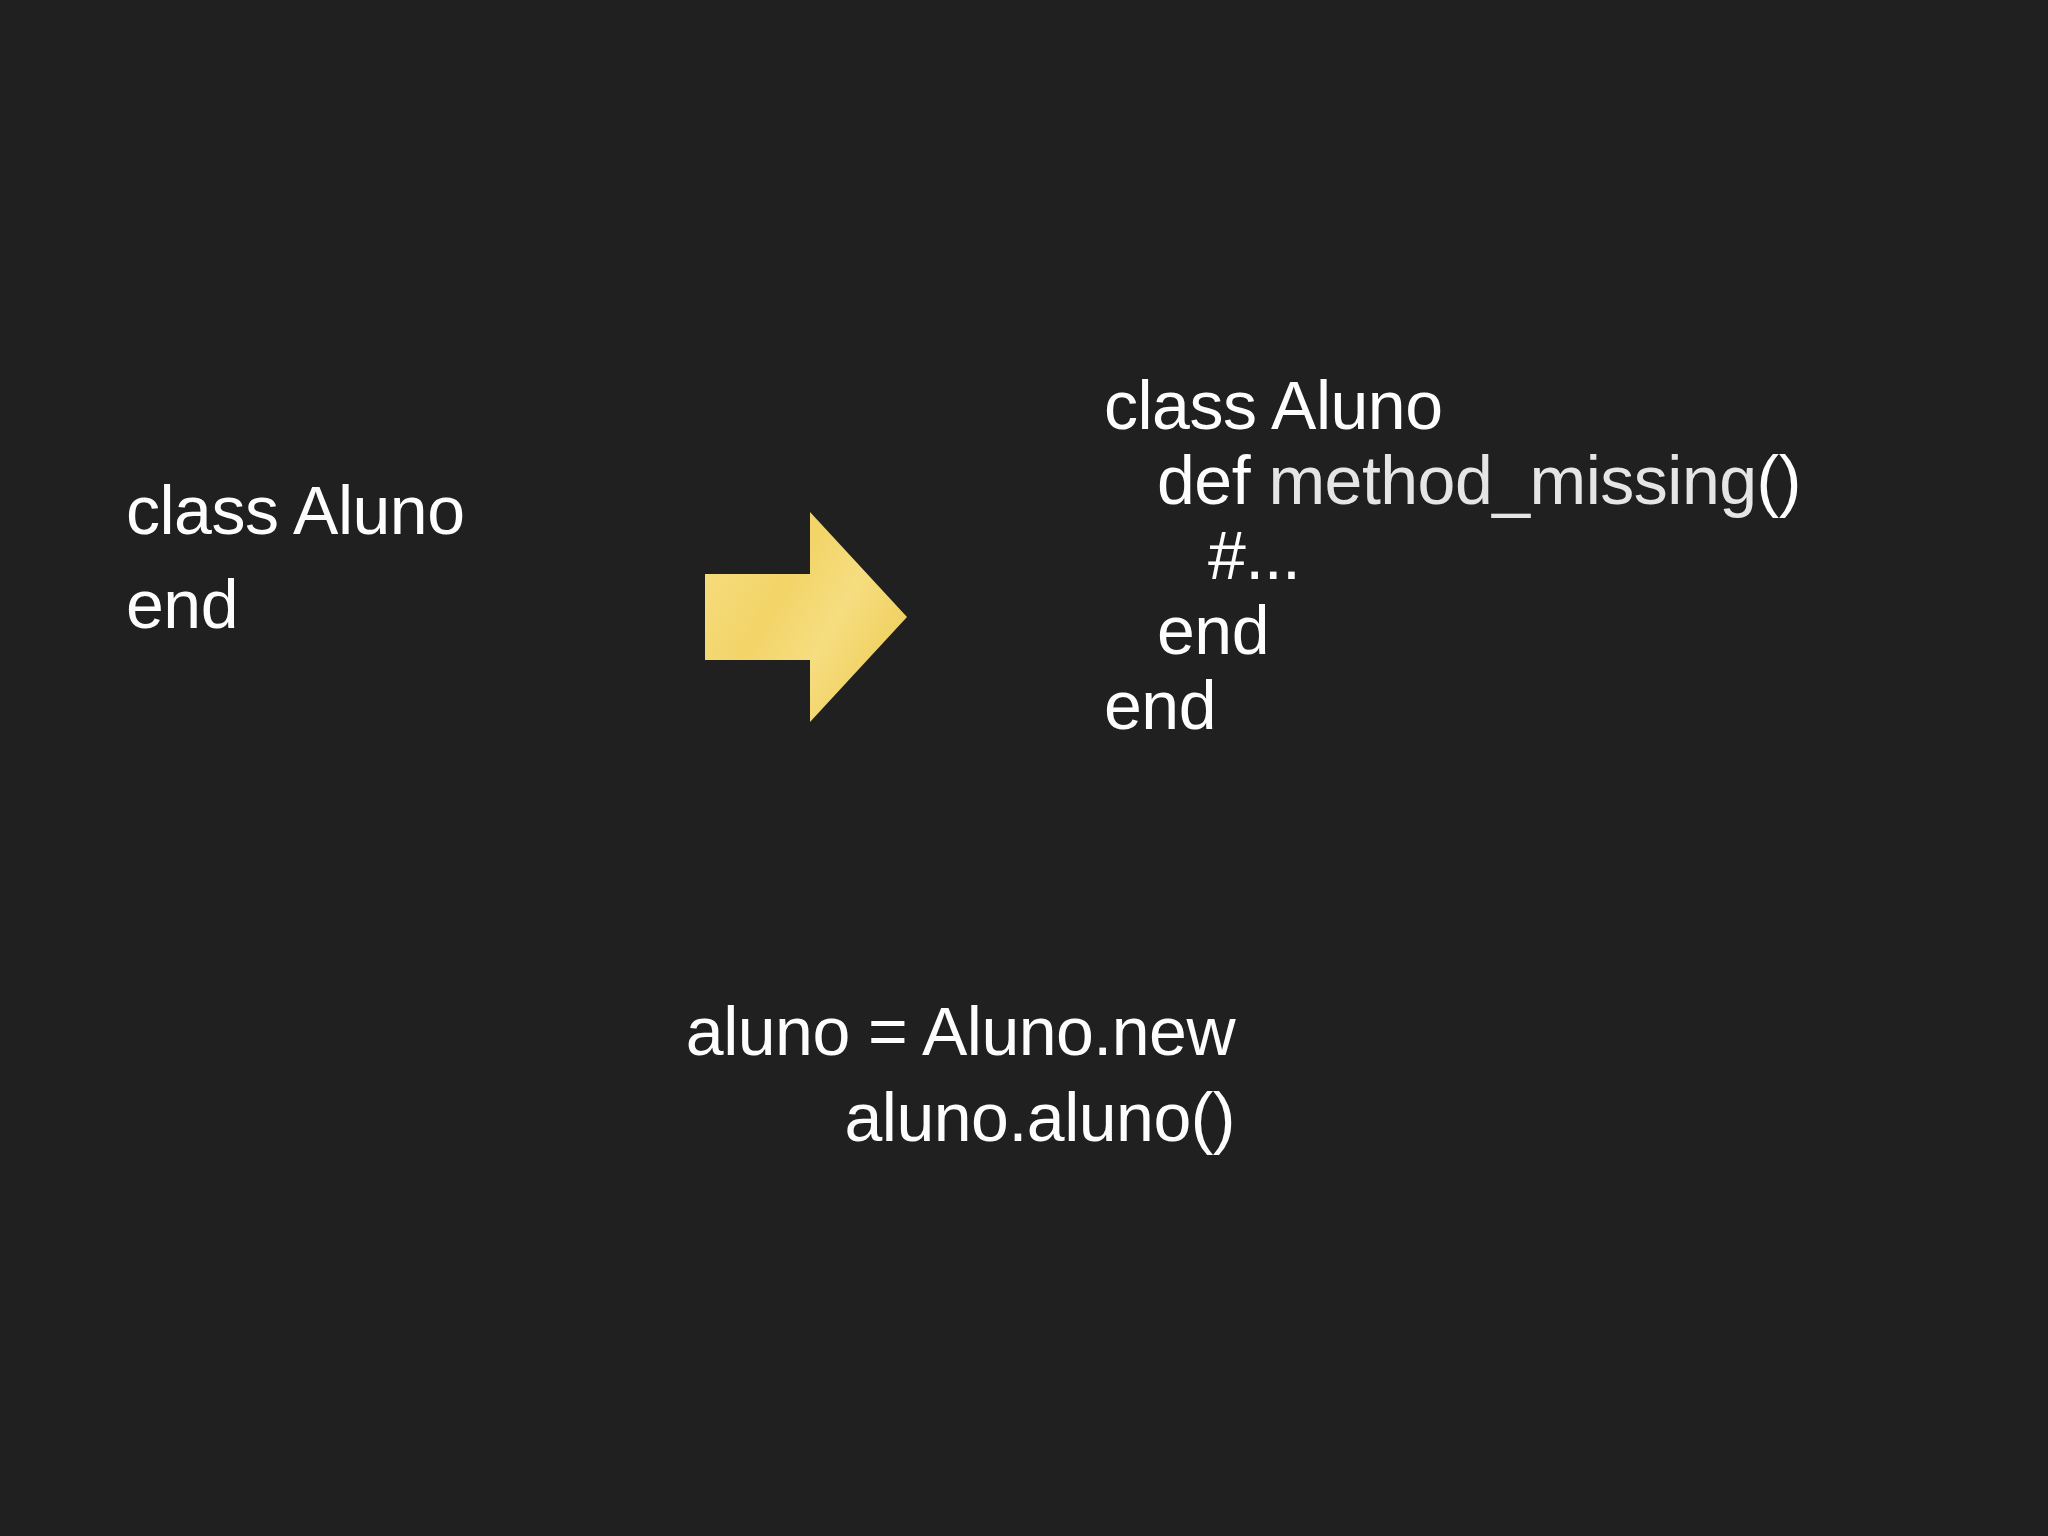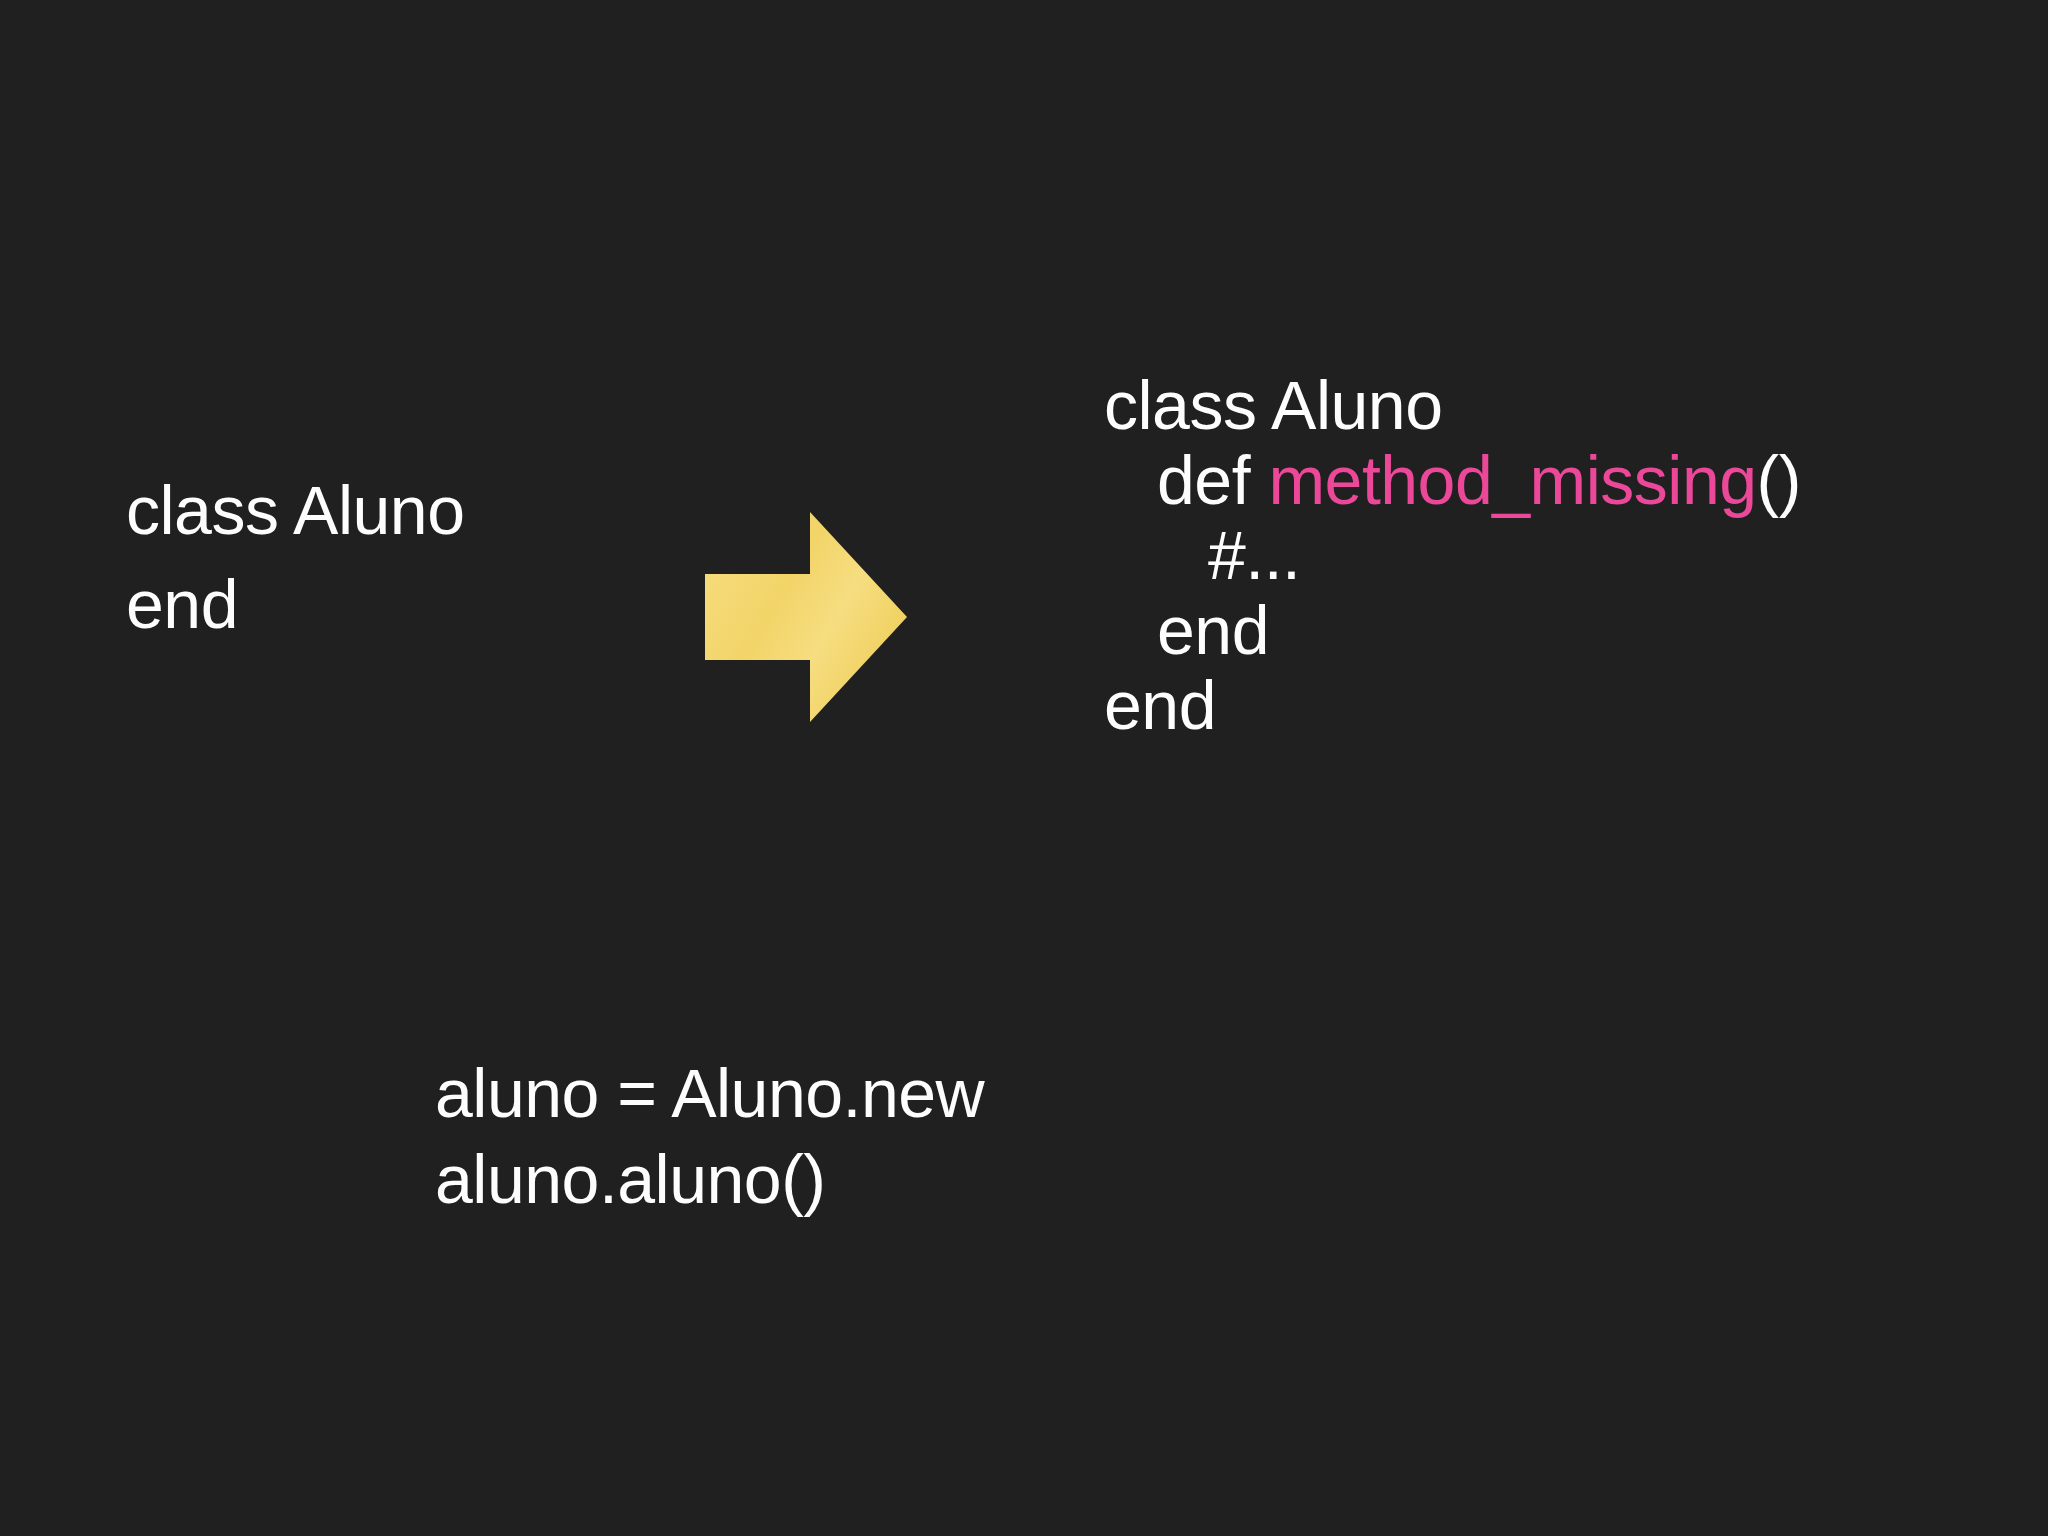--- a/index.html
+++ b/index.html
@@ -60,29 +60,29 @@
   #after-block .code-line {
     position: static;
     display: block;
     height: 75px;
     line-height: 75px;
     white-space: pre;
   }
   .ind-0 { padding-left: 0px; }
   .ind-1 { padding-left: 53px; }
   .ind-2 { padding-left: 104px; }
-  .kw-cyan { color: #ec4899; }
+  .kw-cyan { color: #e5e5e5; }
 
   
   #usage-block {
     position: absolute;
     left: 435px;
-    top: 1050px;
+    top: 988px;
     width: 800px;
-    text-align: left;
+    text-align: right;
   }
   #usage-block .code-line {
     position: static;
     display: block;
     height: 86px;
     line-height: 86px;
     white-space: pre;
   }
 </style>
 </head>

